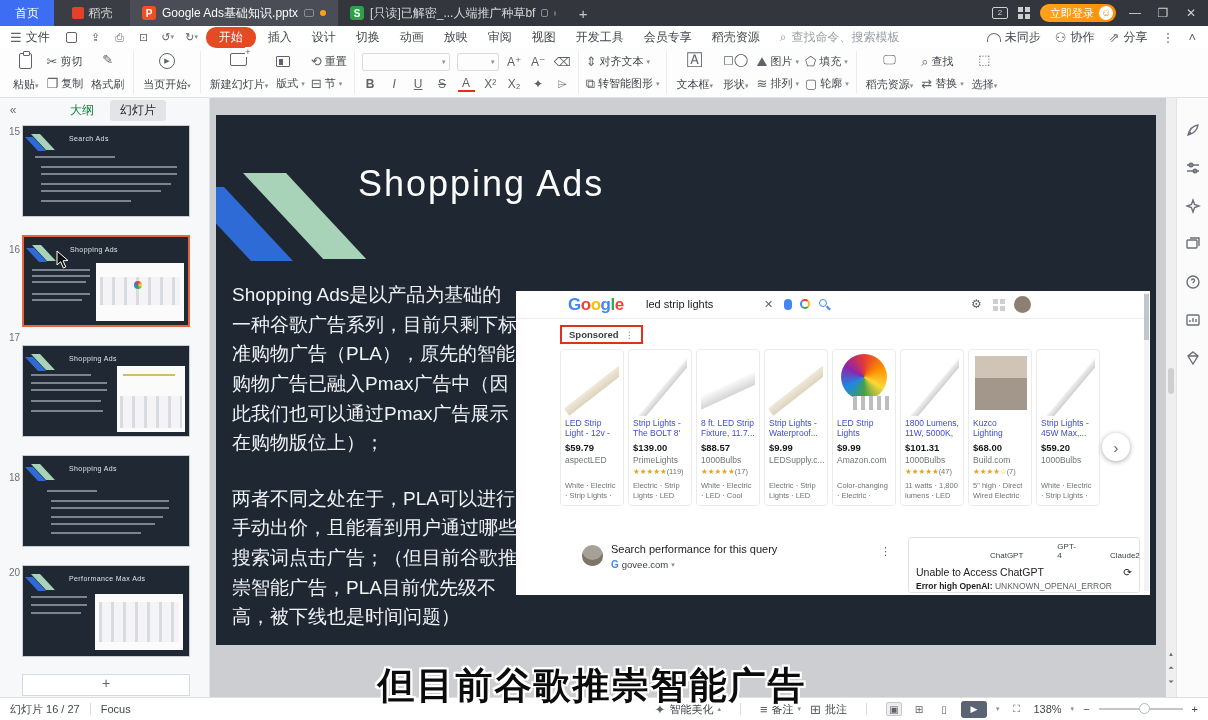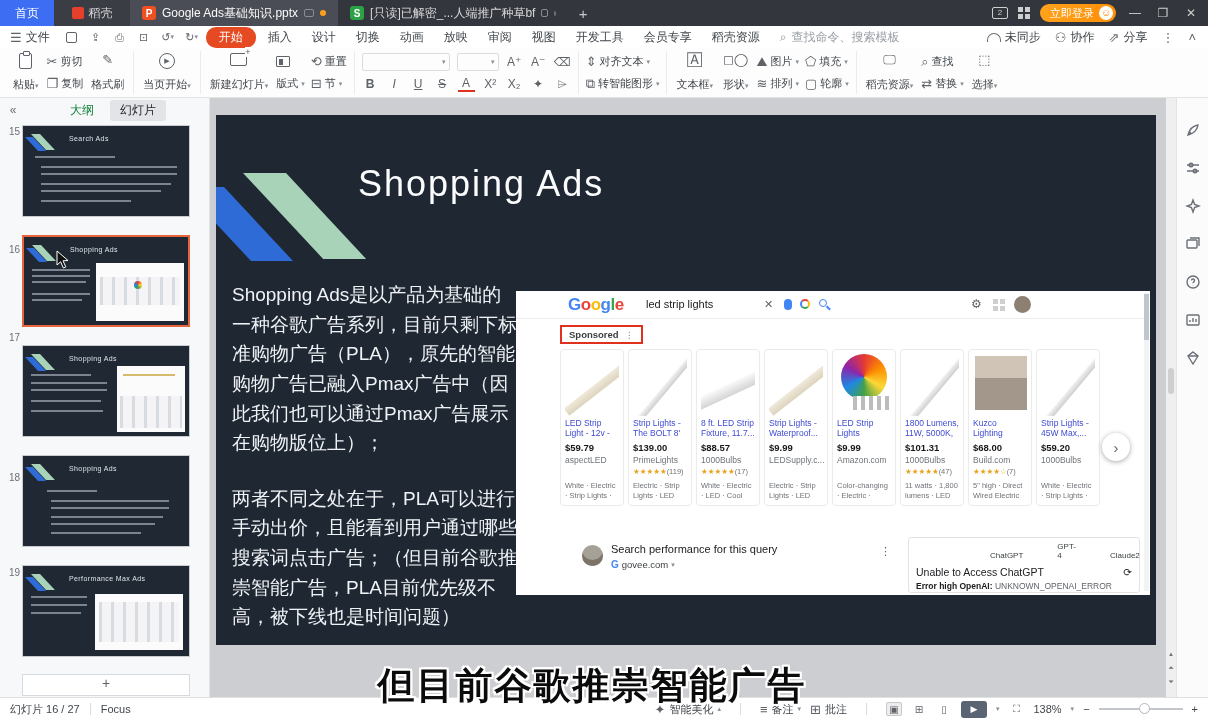--- a/index.html
+++ b/index.html
@@ -475,21 +475,21 @@
         <span class="mtitle">Shopping Ads</span>
         <span class="mline" style="left:24px;top:34px;width:50px"></span>
         <span class="mline" style="left:28px;top:44px;width:118px"></span>
         <span class="mline" style="left:28px;top:51px;width:118px"></span>
         <span class="mline" style="left:28px;top:60px;width:112px"></span>
         <span class="mline" style="left:28px;top:67px;width:104px"></span>
         <span class="mline" style="left:28px;top:76px;width:90px"></span>
       </div>
     </div>
 
-    <span class="thumb-num" style="top:469px">19</span>
+    <span class="thumb-num" style="top:469px">20</span>
     <div class="thumb" style="top:467px">
       <div class="mini">
         <span class="mdeco-b"></span>
           <span class="mdeco-g"></span>
         <span class="mtitle">Performance Max Ads</span>
         <span class="mline" style="left:8px;top:30px;width:56px"></span>
         <span class="mline" style="left:8px;top:38px;width:56px"></span>
         <span class="mline" style="left:8px;top:46px;width:50px"></span>
         <div class="mwhite" style="left:72px;top:28px;width:88px;height:56px">
           <div class="mgrid" style="left:4px;top:8px;width:80px;height:40px"></div>

